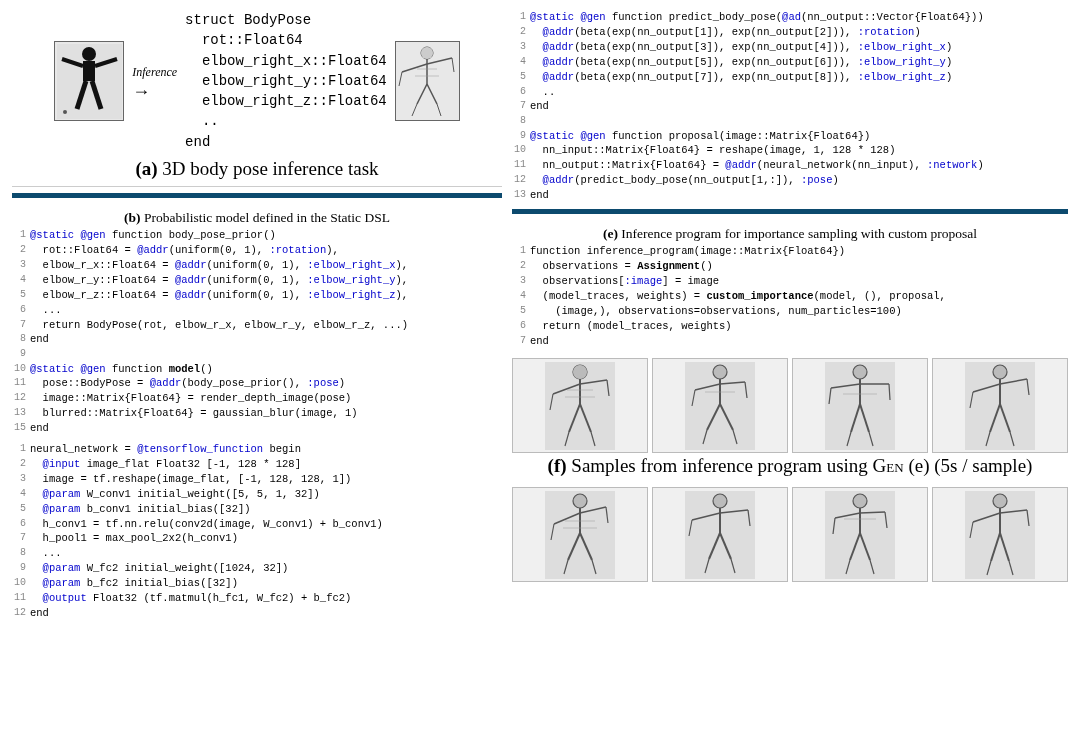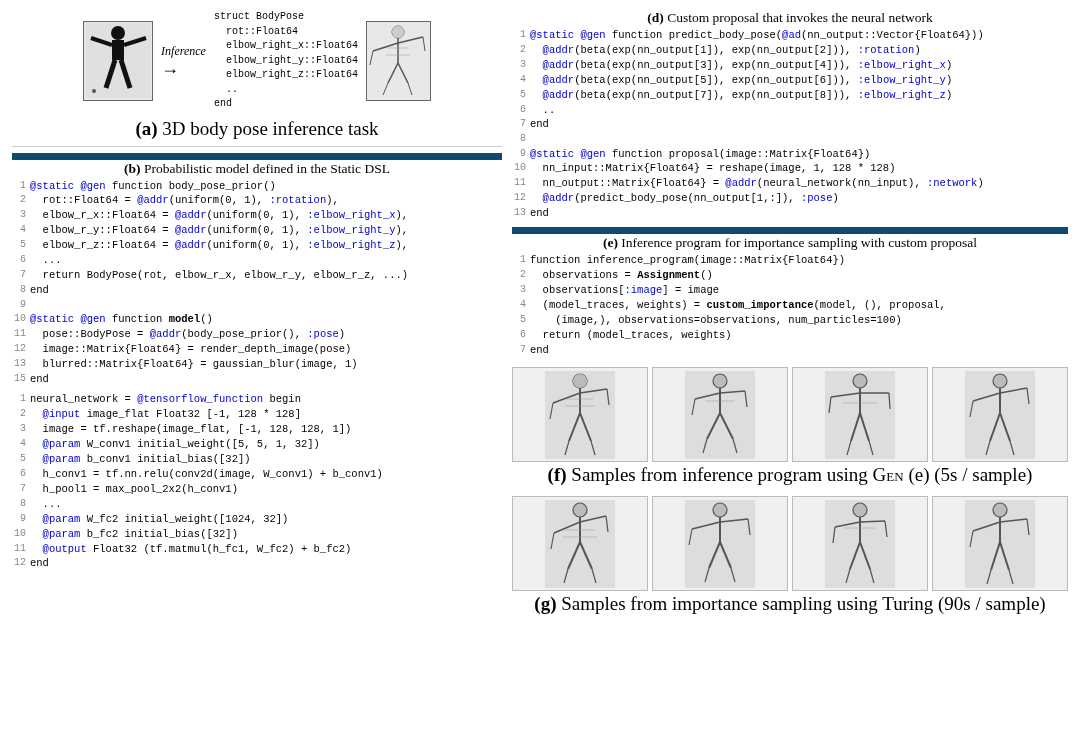--- a/index.html
+++ b/index.html
@@ -67,40 +67,40 @@
       align-items: flex-start;
       font-style: italic;
       font-size: 12px;
     }
     .arrow {
       font-size: 18px;
       line-height: 1;
     }
     .struct-text {
       font-family: 'Courier New', monospace;
-      font-size: 10px;
+      font-size: 14px;
       line-height: 1.45;
       text-align: left;
     }
     .caption {
       font-size: 19px;
       text-align: center;
       margin-top: 2px;
     }
     .caption-bold {
       font-weight: bold;
     }
     
     .section-header {
       font-size: 13.5px;
       text-align: center;
       font-weight: normal;
       margin-bottom: 2px;
-      border-top: 7px solid #0c4a6e;
-      padding-top: 1px;
+      border-top: 5px solid #0c4a6e;
+      padding-top: 12px;
     }
     .section-header-bold {
       font-weight: bold;
     }
     .code-block {
       font-family: 'Courier New', monospace;
       font-size: 10.5px;
       line-height: 1.42;
       background: #fff;
     }
@@ -333,24 +333,20 @@
             <span class="code-content">end</span>
           </div>
       </div>
     </div>
 
   </div>
 
   <div class="right-col">
 
     <div class="section-d">
-      <div class="section-header" style="border-top:none; padding-top:0;">
-        <span class="section-header-bold">(d)</span>
-        <span> Custom proposal that invokes the neural network</span>
-      </div>
       <div class="code-block">
         <div class="code-line">
             <span class="line-num">1</span>
             <span class="code-content"><span class="anno">@static</span> <span class="anno">@gen</span> function predict_body_pose(<span class="anno">@ad</span>(nn_output::Vector{Float64}))</span>
           </div>
         <div class="code-line">
             <span class="line-num">2</span>
             <span class="code-content">&nbsp;&nbsp;<span class="anno">@addr</span>(beta(exp(nn_output[1]), exp(nn_output[2])), <span class="kw-blue">:rotation</span>)</span>
           </div>
         <div class="code-line">
@@ -573,20 +569,16 @@
             <line x1="35" y1="22" x2="62" y2="19" stroke="#555" stroke-width="1.5"></line>
             <line x1="8" y1="31" x2="5" y2="47" stroke="#555" stroke-width="1.2"></line>
             <line x1="62" y1="19" x2="64" y2="35" stroke="#555" stroke-width="1.2"></line>
             <line x1="35" y1="42" x2="26" y2="70" stroke="#555" stroke-width="2"></line>
             <line x1="35" y1="42" x2="44" y2="70" stroke="#555" stroke-width="2"></line>
             <line x1="26" y1="70" x2="22" y2="84" stroke="#555" stroke-width="1.2"></line>
             <line x1="44" y1="70" x2="48" y2="84" stroke="#555" stroke-width="1.2"></line>
           </svg>
         </div>
       </div>
-      <div class="caption">
-        <span class="caption-bold">(g)</span>
-        <span> Samples from importance sampling using Turing (90s / sample)</span>
-      </div>
     </div>
 
   </div>
 </div>
 
 </body></html>

